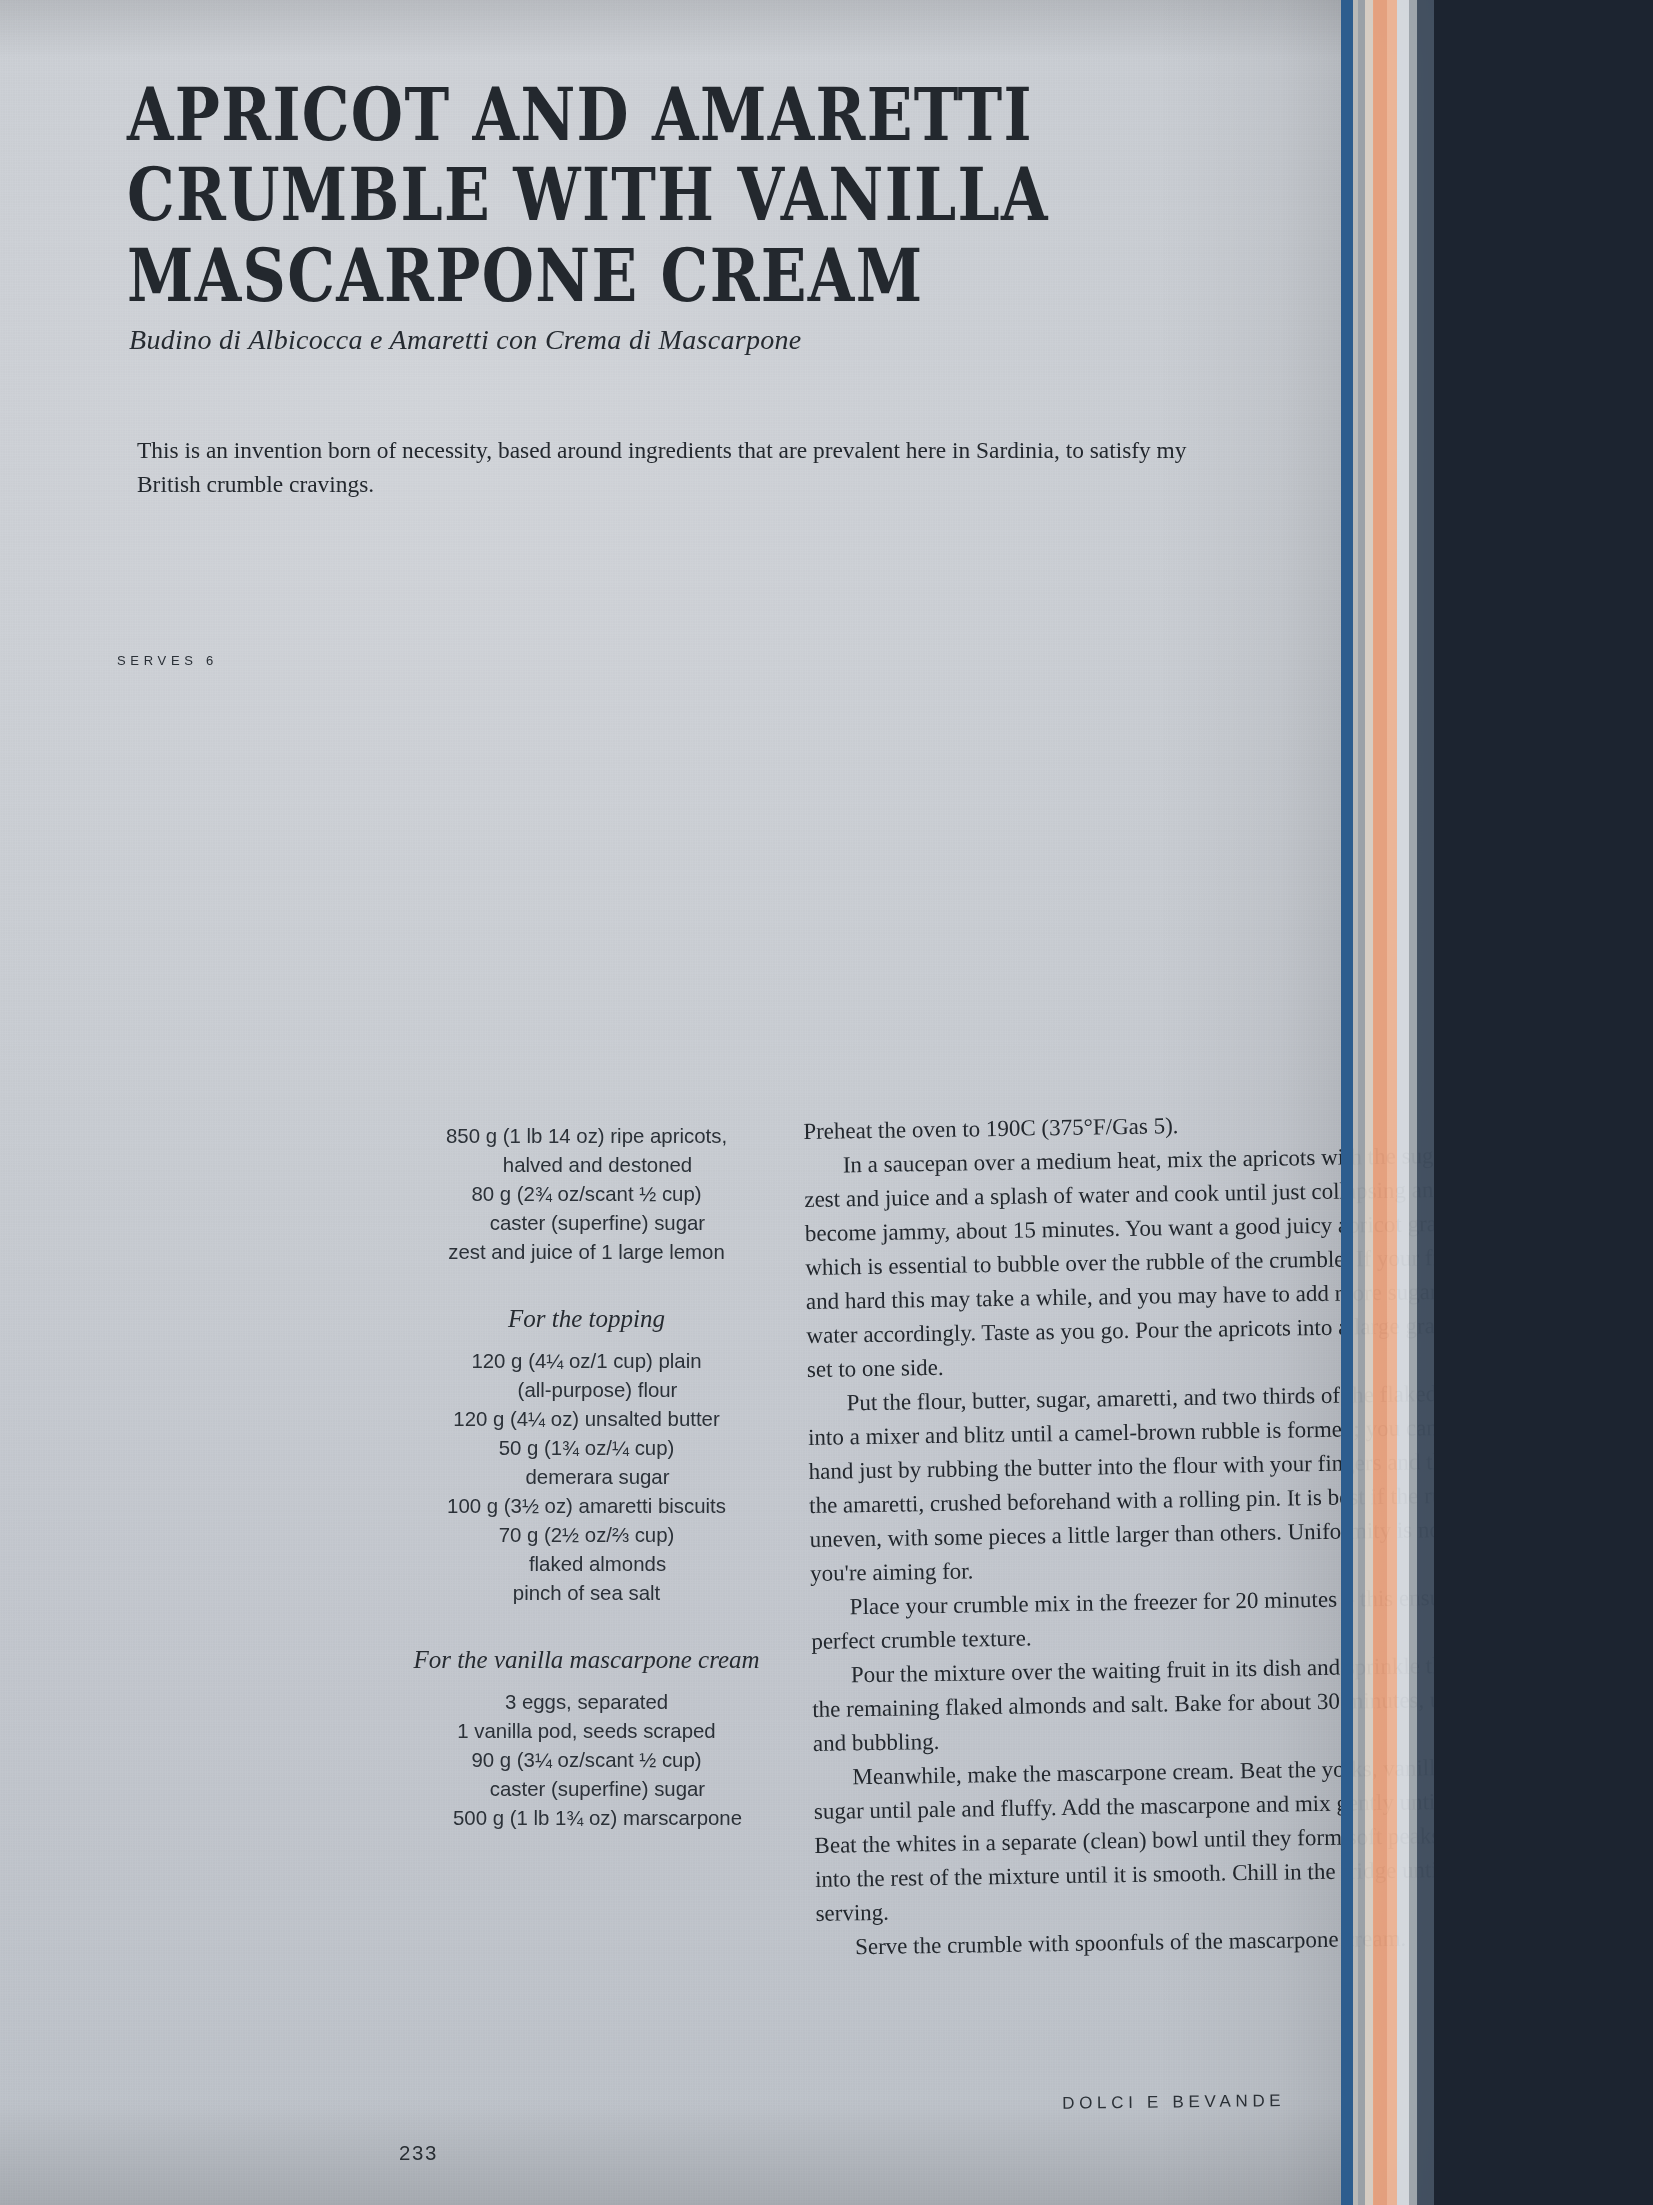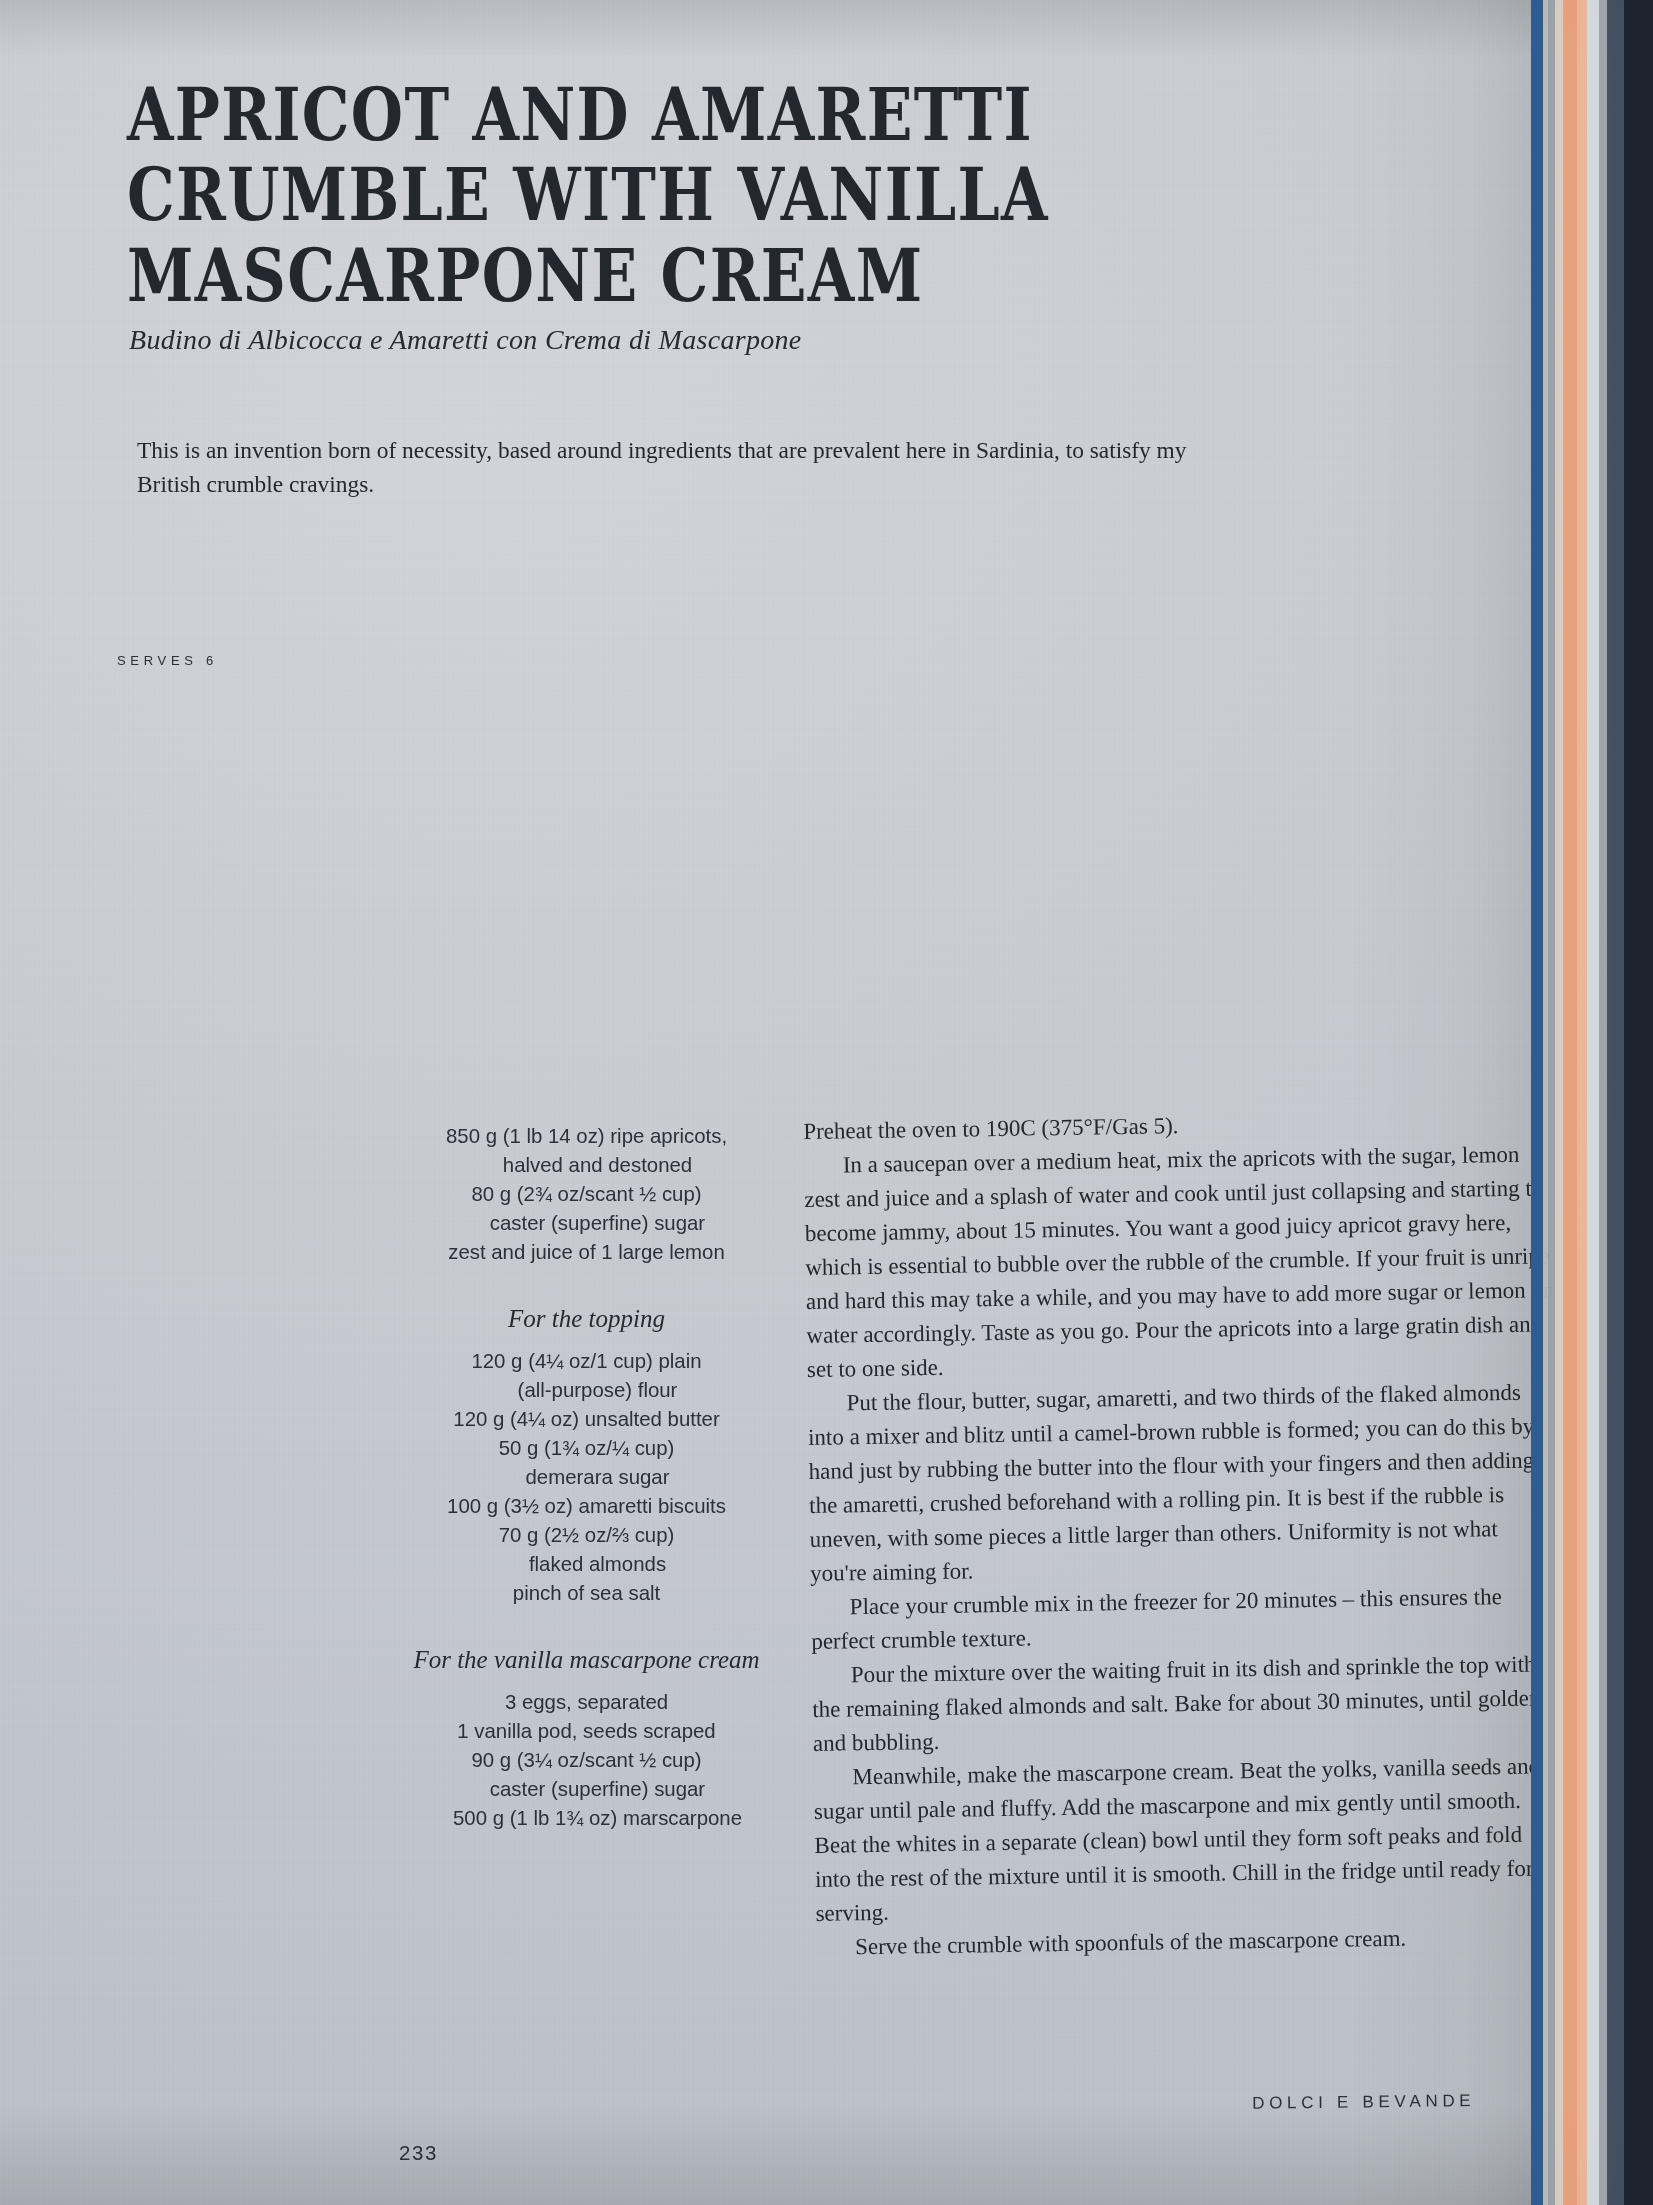--- a/index.html
+++ b/index.html
@@ -12,21 +12,21 @@
     height: 2205px;
     position: relative;
     overflow: hidden;
     font-family: "Liberation Serif", serif;
   }
 
   
   #page {
     position: absolute;
     left: 0; top: 0;
-    width: 1624px;
+    width: 1434px;
     height: 2205px;
     background:
       radial-gradient(ellipse 140% 80% at 30% 18%, #d2d5da 0%, #c8ccd2 45%, #c2c6cd 75%, #bdc2c9 100%);
     overflow: hidden;
     text-decoration: underline;
   }
   
   #grain {
     position: absolute;
     inset: 0;

